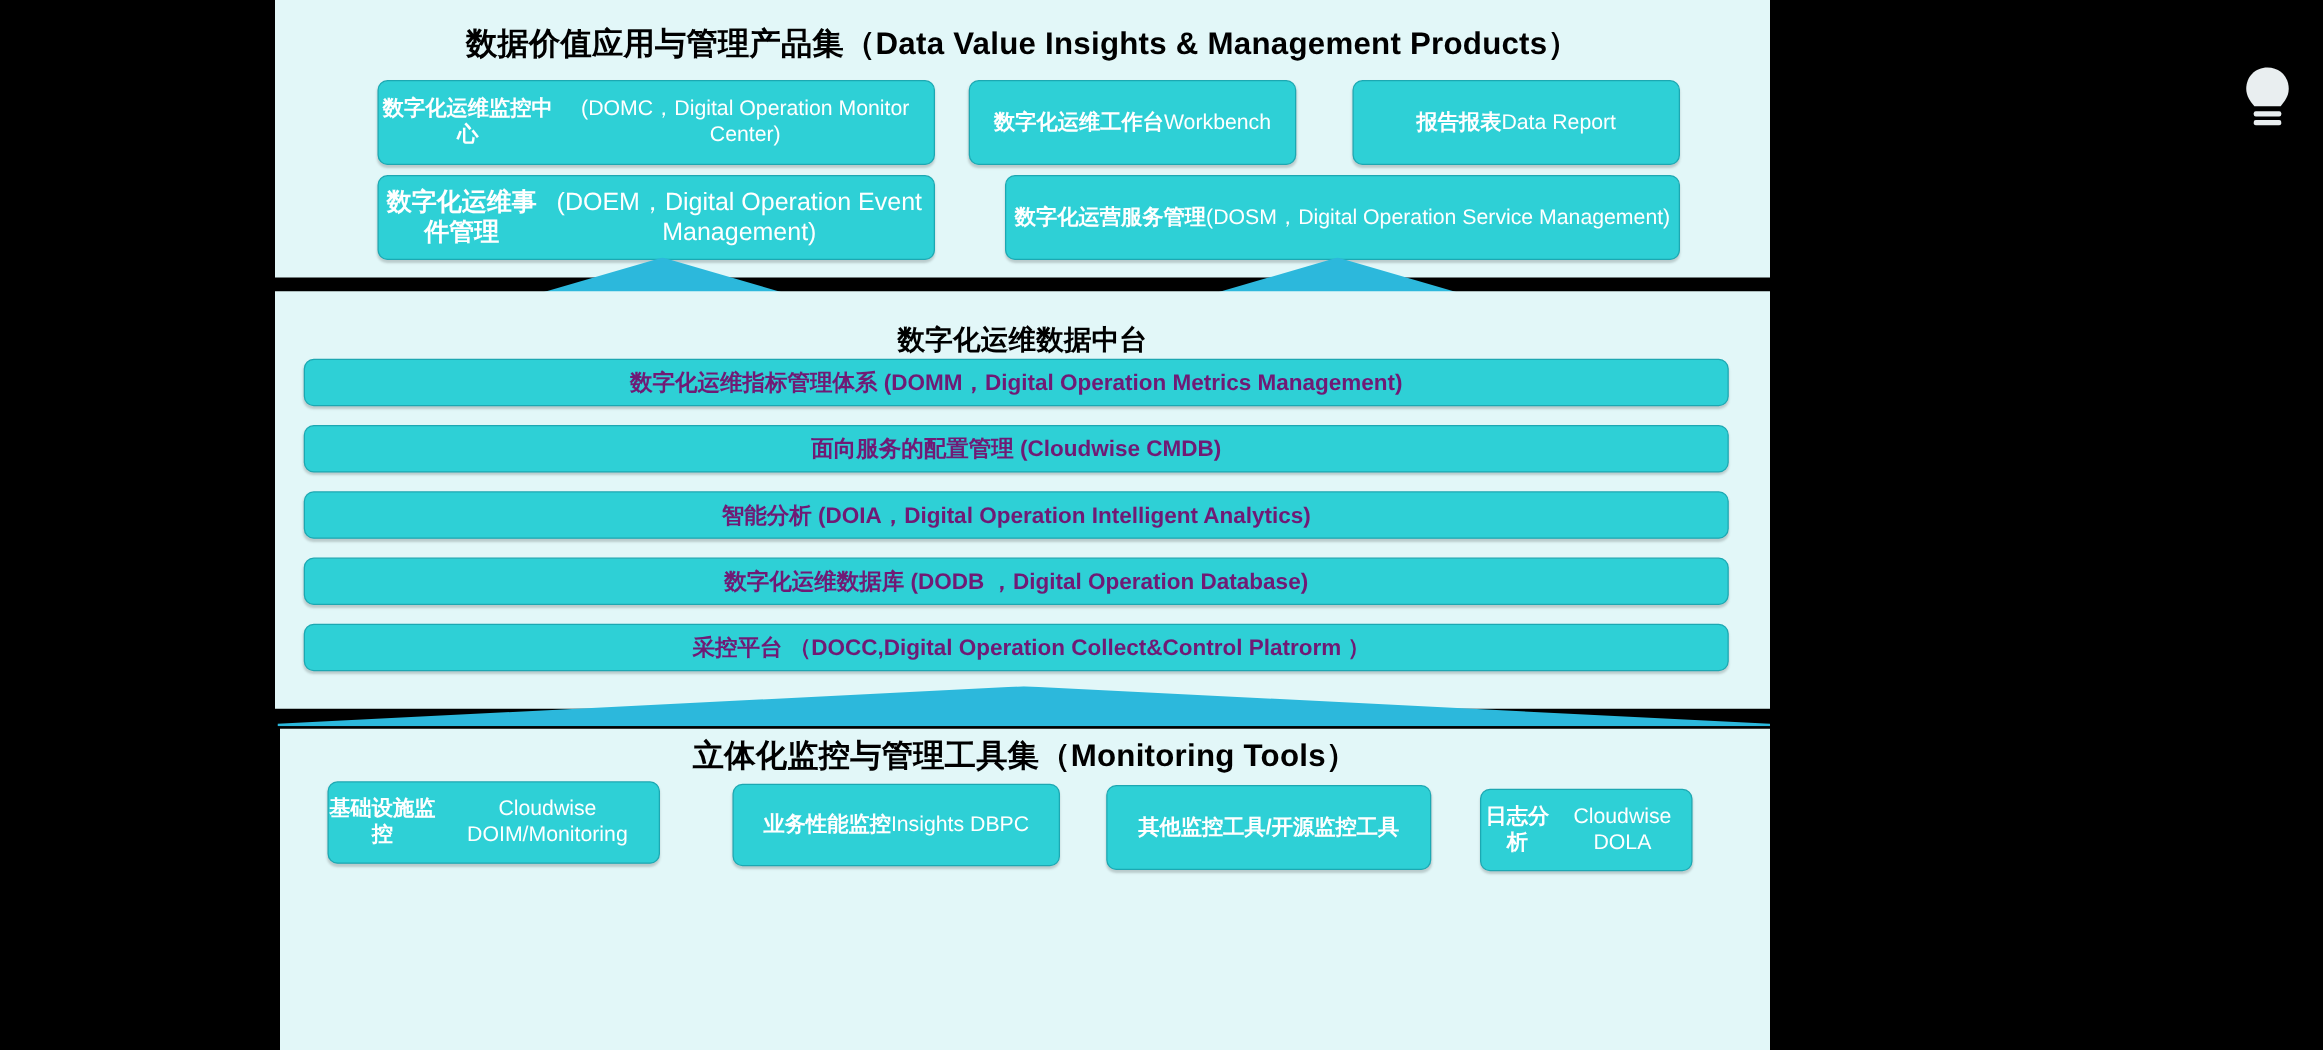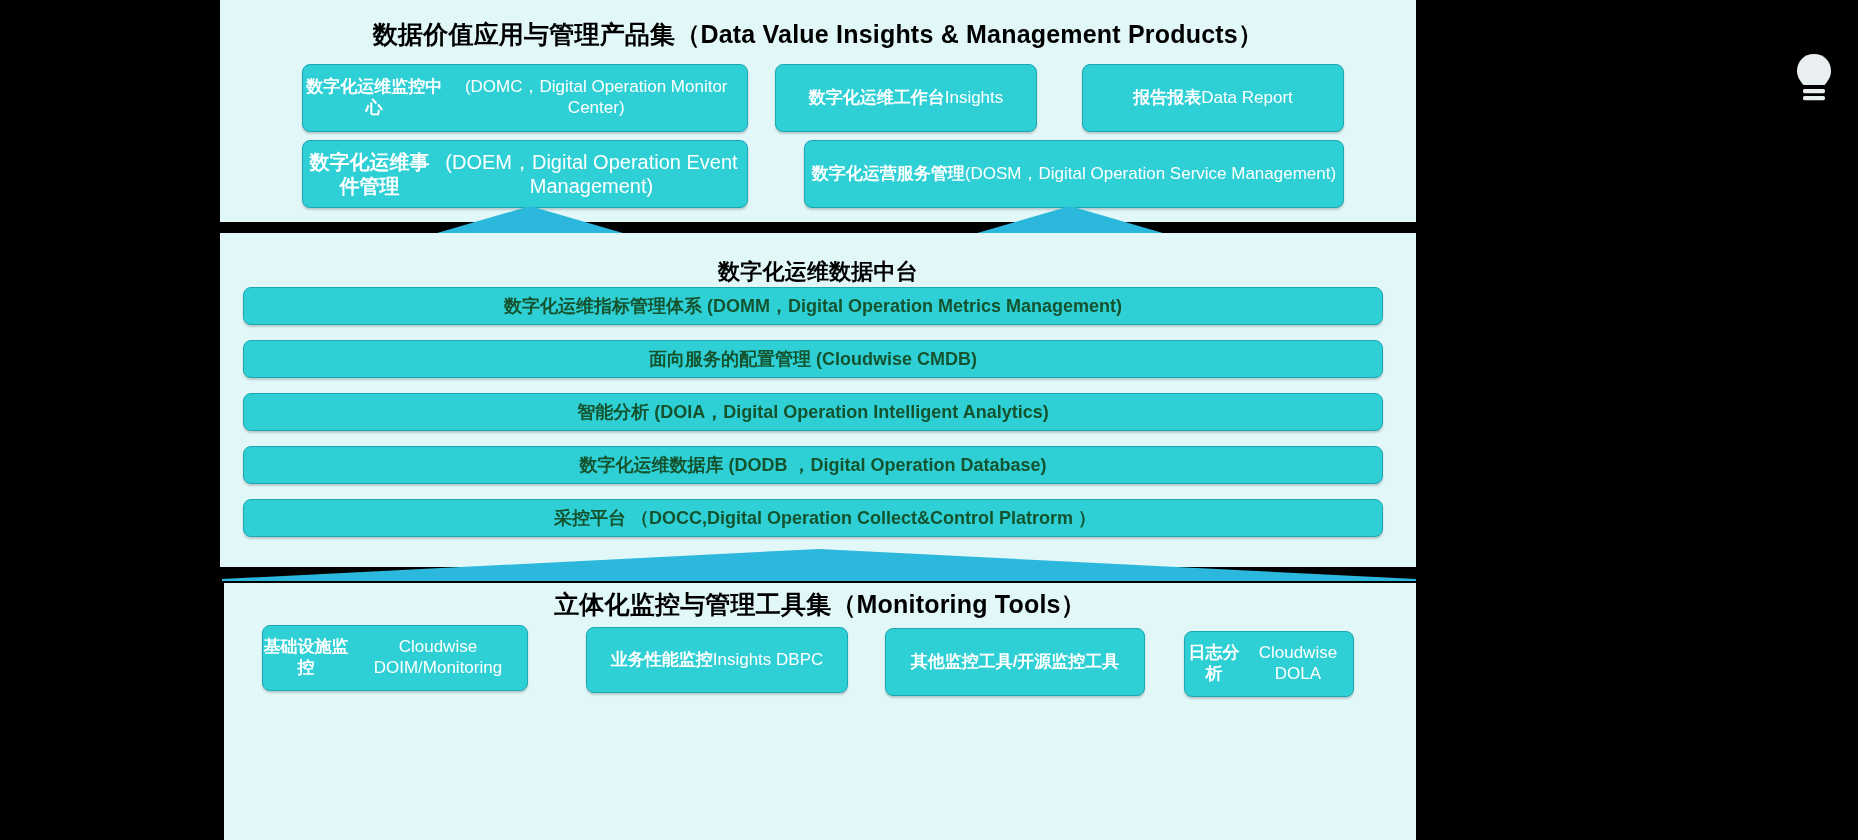--- a/index.html
+++ b/index.html
@@ -65,21 +65,21 @@
   
   .bar {
     position: absolute;
     background: #2ed0d6;
     border: 1px solid #1ca8b2;
     border-radius: 8px;
     box-sizing: border-box;
     display: flex;
     align-items: center;
     justify-content: center;
-    color: #14532d;
+    color: #701a75;
     text-align: center;
     font-weight: bold;
     box-shadow: 0 2px 2px rgba(0,0,0,0.18);
     white-space: nowrap;
   }
   .wide-arrow {
     position: absolute;
   }
 
   
@@ -103,21 +103,21 @@
 
   <div class="section-title" id="title-products" style="left:220px; top:18px; width:1196px; font-size:25px;">数据价值应用与管理产品集（Data Value Insights &amp; Management Products）</div>
 
   <div class="tbox" id="box-domc" style="left:302px; top:64px; width:446px; height:68px; font-size:17px;">
     <span class="cn nosel">数字化运维监控中心</span>
     <span class="en nosel">(DOMC，Digital Operation Monitor Center)</span>
   </div>
 
   <div class="tbox" id="box-workbench" style="left:775px; top:64px; width:262px; height:68px; font-size:17px;">
     <span class="cn nosel">数字化运维工作台</span>
-    <span class="en nosel">Insights</span>
+    <span class="en nosel">Workbench</span>
   </div>
 
   <div class="tbox" id="box-datareport" style="left:1082px; top:64px; width:262px; height:68px; font-size:17px;">
     <span class="cn nosel">报告报表</span>
     <span class="en nosel">Data Report</span>
   </div>
 
   <div class="tbox" id="box-doem" style="left:302px; top:140px; width:446px; height:68px; font-size:20px;">
     <span class="cn nosel">数字化运维事件管理</span>
     <span class="en nosel">(DOEM，Digital Operation Event Management)</span>

